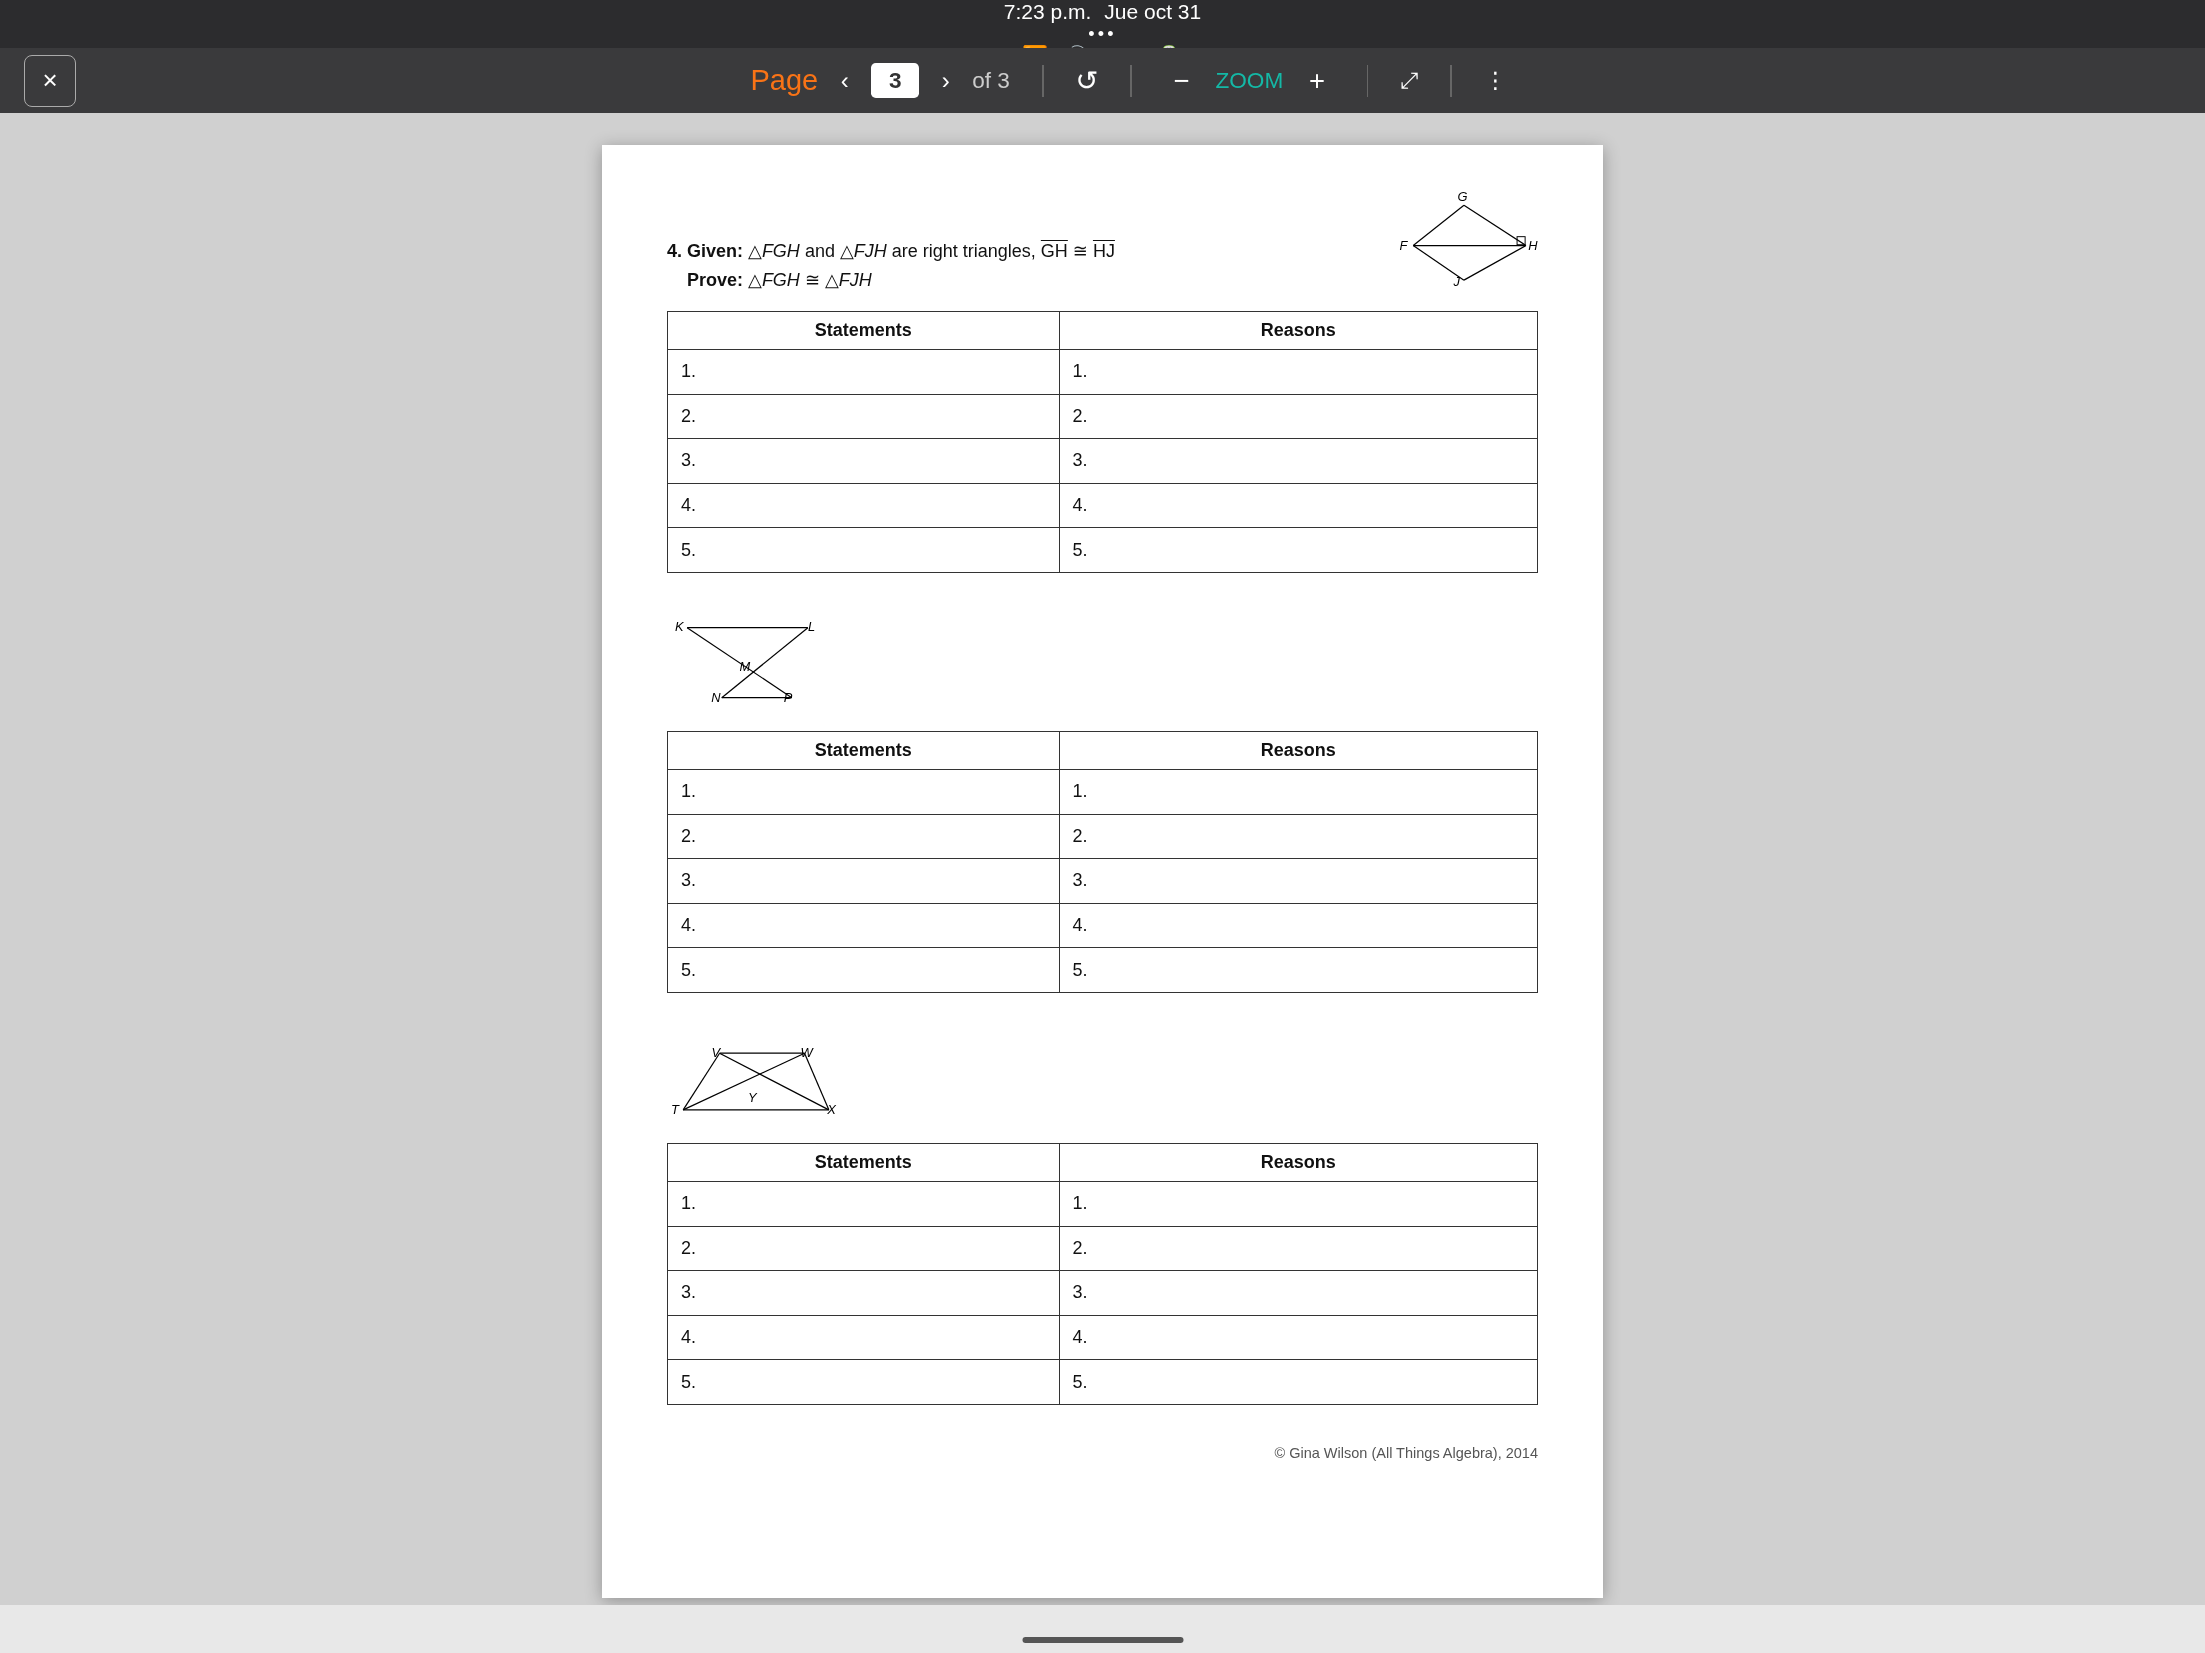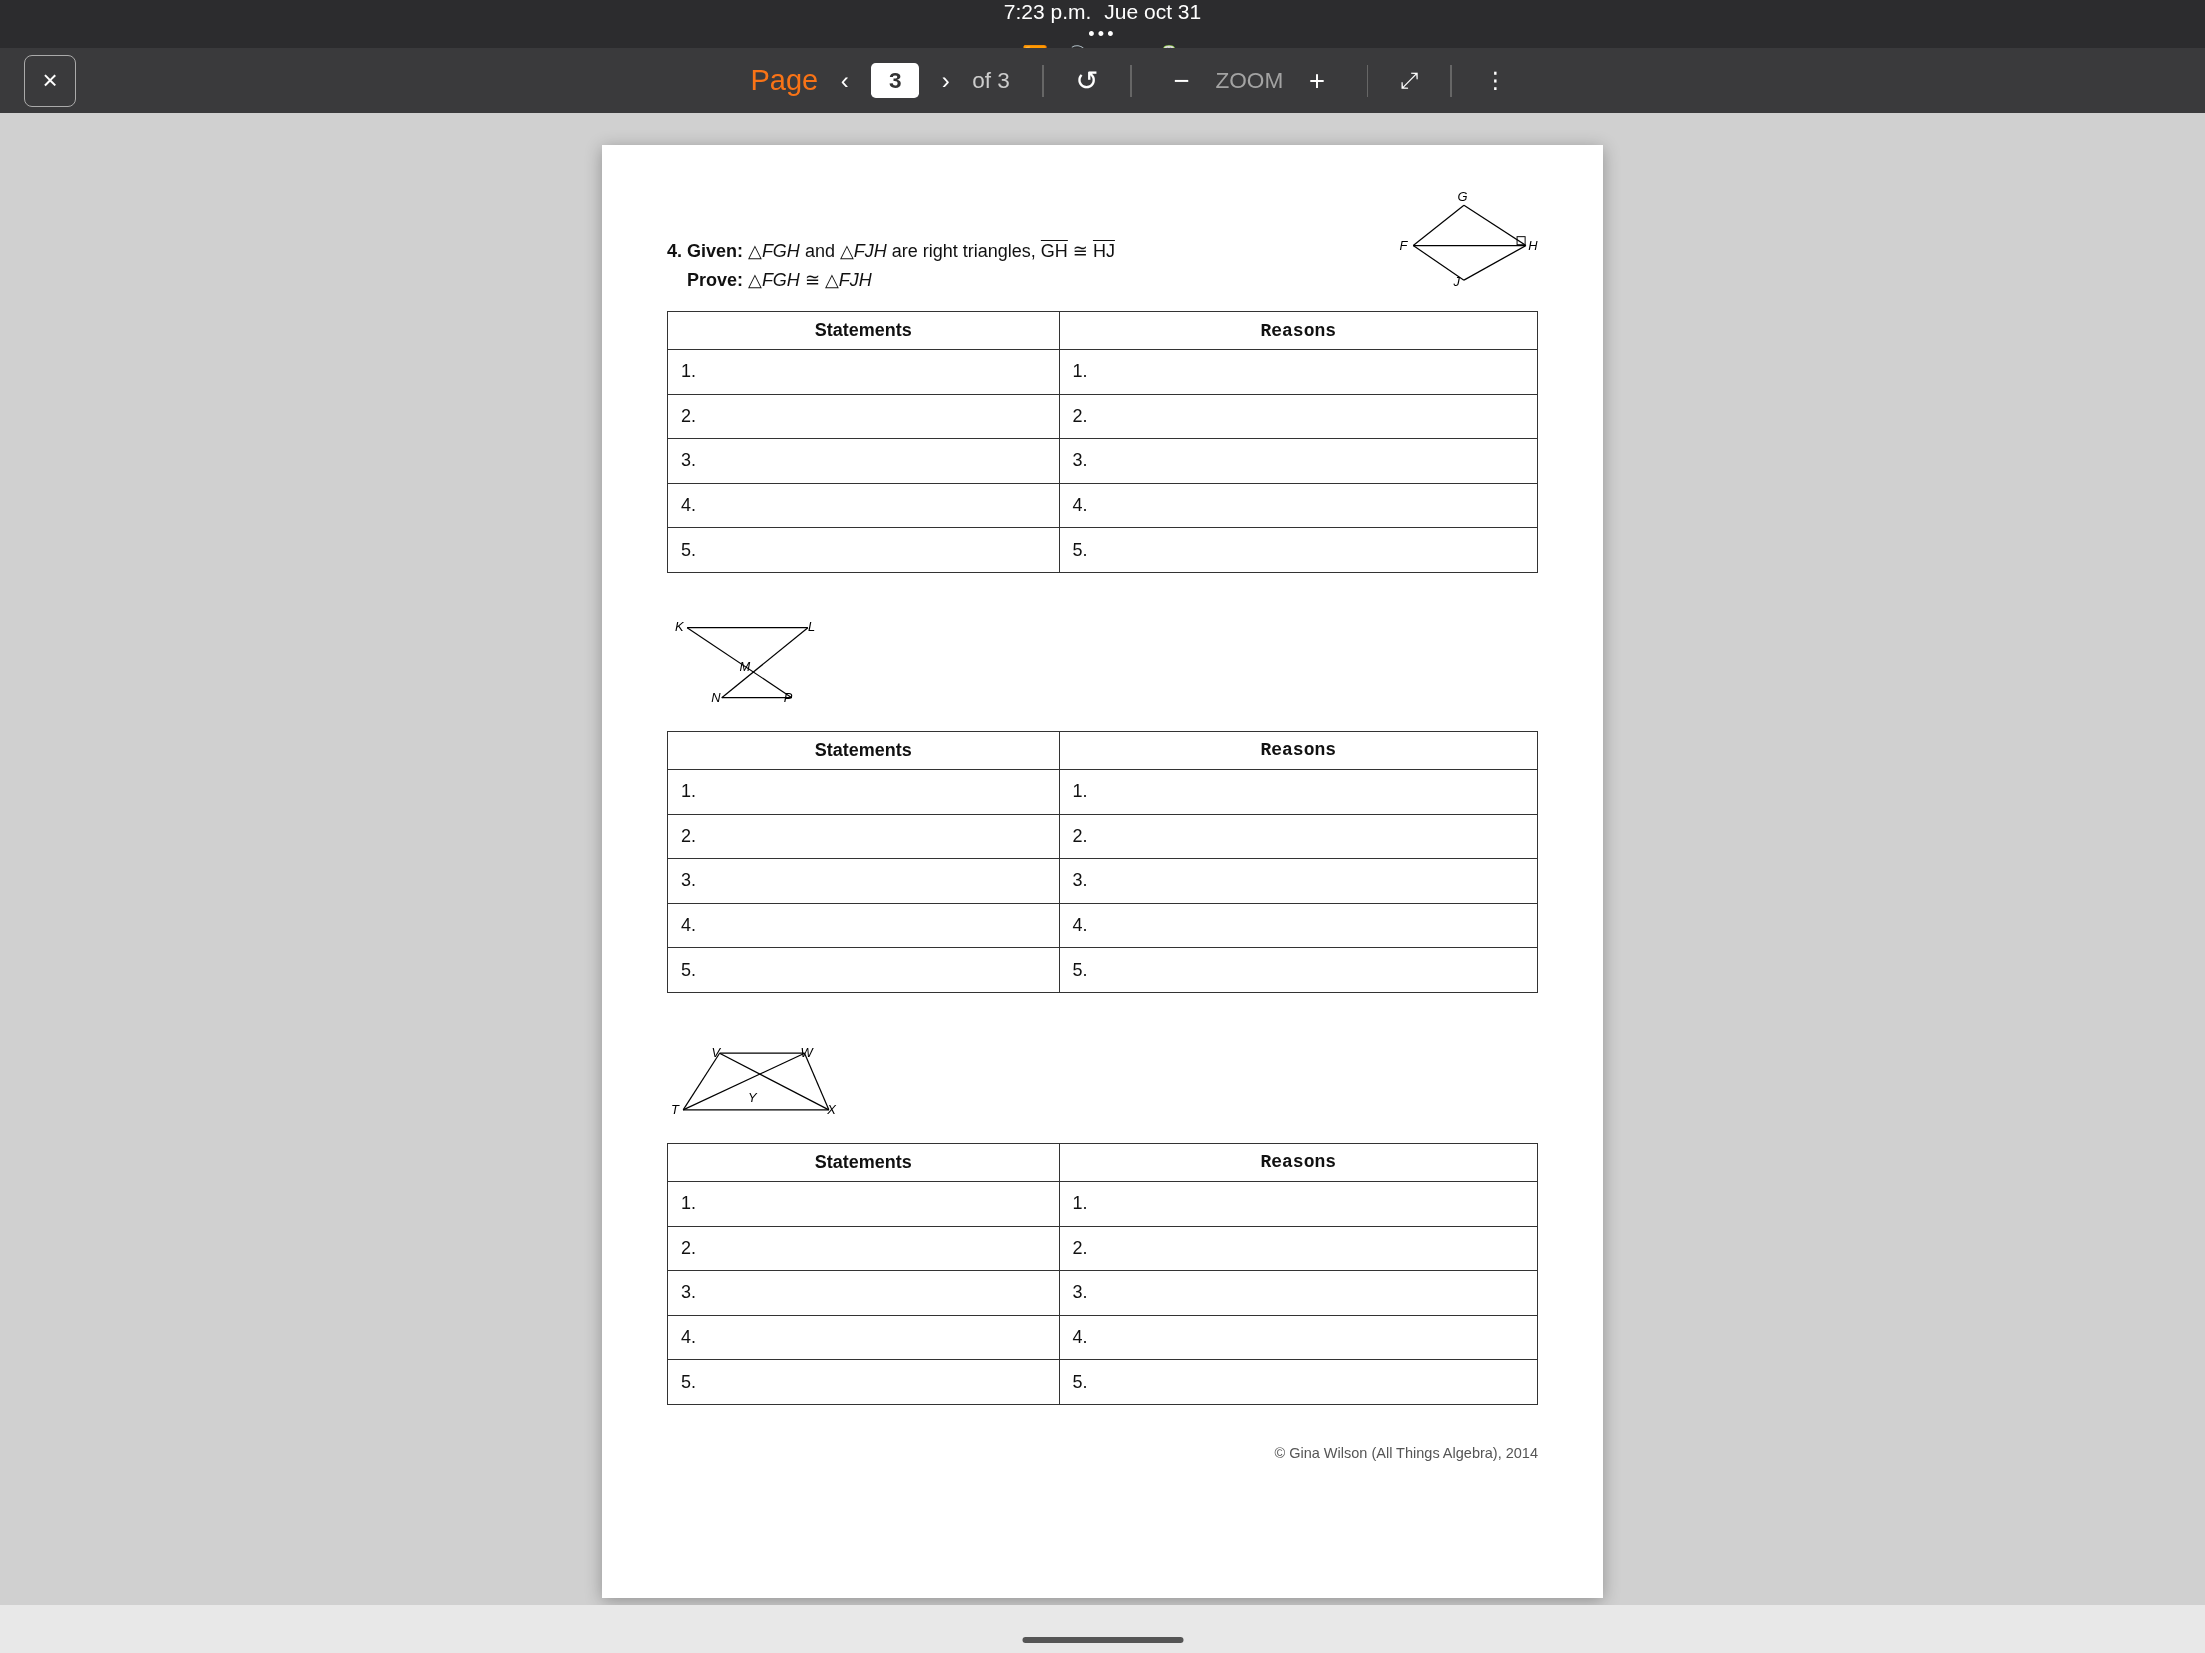--- a/index.html
+++ b/index.html
@@ -69,21 +69,21 @@
       font-weight: bold;
       min-width: 48px;
       text-align: center;
     }
     .of-pages { font-size: 22.6px; color: #ccc; }
     .separator { width: 1.6px; height: 32px; background: #666; margin: 0 16px; }
 
     .refresh-btn {
       background: none; border: none; color: white; font-size: 27.4px; cursor: pointer;
     }
-    .zoom-label { font-size: 22.6px; color: #a3a3a3; }
+    .zoom-label { font-size: 22.6px; color: #14b8a6; }
     .zoom-btn {
       background: none; border: none; color: white; font-size: 27.4px; cursor: pointer;
       padding: 3.2px 9.7px;
     }
     .expand-btn {
       background: none; border: none; color: white; font-size: 22.6px; cursor: pointer;
     }
     .more-btn {
       background: none; border: none; color: white; font-size: 22.6px; cursor: pointer;
     }
@@ -155,21 +155,21 @@
       font-size: 18px;
     }
 
     .proof-table td {
       border: 1.2px solid #333;
       padding: 11.3px 13px;
       height: 36px;
     }
 
     .col-statements { width: 45%; }
-    .col-reasons { width: 55%; font-family: Liberation Mono, monospace; }
+    .col-reasons { width: 55%; }
 
     
     .copyright {
       text-align: right;
       font-size: 14.5px;
       color: #555;
       margin-top: 24px;
     }
 
     

